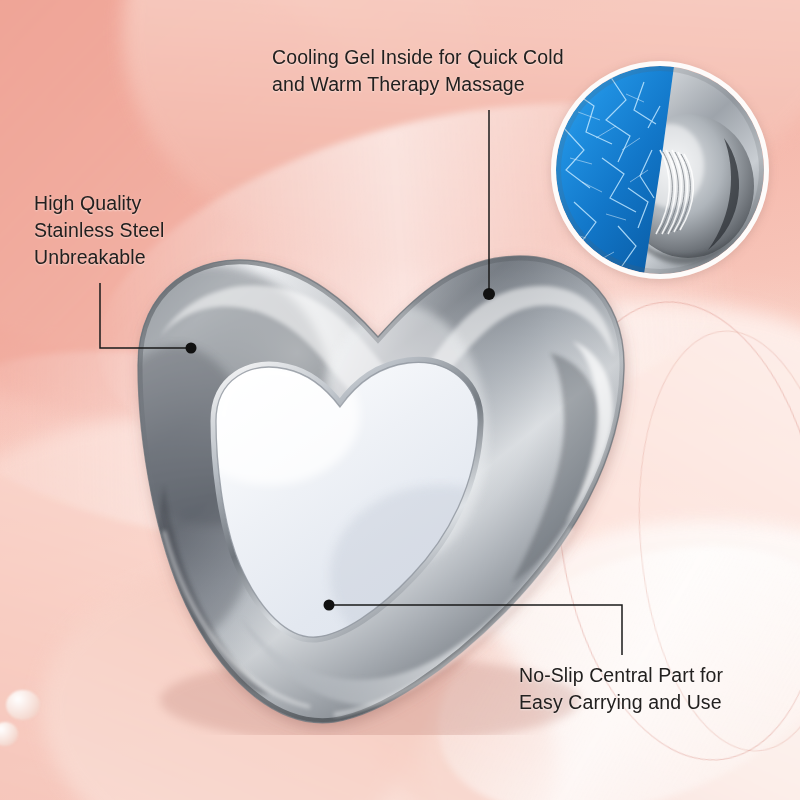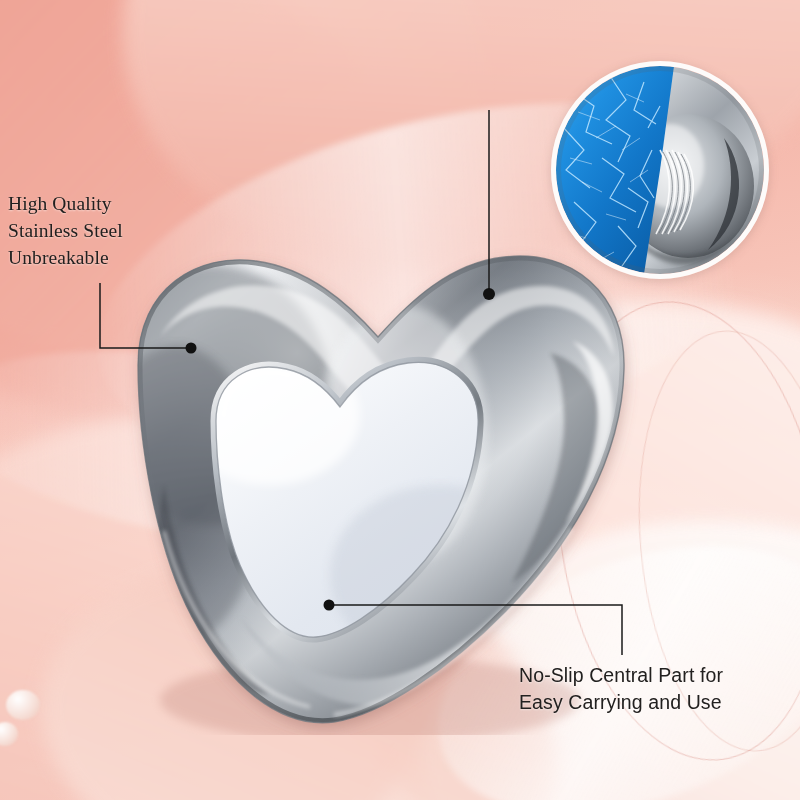--- a/index.html
+++ b/index.html
@@ -170,21 +170,21 @@
   .callout-text {
     position: absolute;
     color: #22201f;
     font-size: 19.5px;
     line-height: 27px;
     letter-spacing: 0.1px;
     white-space: pre-line;
     text-shadow: 0 1px 2px rgba(255,255,255,0.5);
   }
   #callout-gel-text   { left: 272px; top: 44px;  }
-  #callout-steel-text { left: 8px;  top: 190px; font-family: Liberation Serif, serif; }
+  #callout-steel-text { left: 34px;  top: 190px; }
   #callout-grip-text  { left: 506px; top: 662px; margin-left: 13px; }
 
   
   #leader-layer {
     position: absolute;
     inset: 0;
     pointer-events: none;
   }
   #leader-layer svg { display: block; width: 800px; height: 800px; }
 </style>
@@ -513,20 +513,22 @@
         <path d="M 332 605 L 622 605 L 622 655"></path>
       </g>
       <g fill="#111111">
         <circle cx="489" cy="294" r="6"></circle>
         <circle cx="191" cy="348" r="5.5"></circle>
         <circle cx="329" cy="605" r="5.5"></circle>
       </g>
     </svg>
   </div>
 
+  <div class="callout-text" id="callout-gel-text">Cooling Gel Inside for Quick Cold
+and Warm Therapy Massage</div>
 
   <div class="callout-text" id="callout-steel-text">High Quality
 Stainless Steel
 Unbreakable</div>
 
   <div class="callout-text" id="callout-grip-text">No-Slip Central Part for
 Easy Carrying and Use</div>
 
 </div>
 

